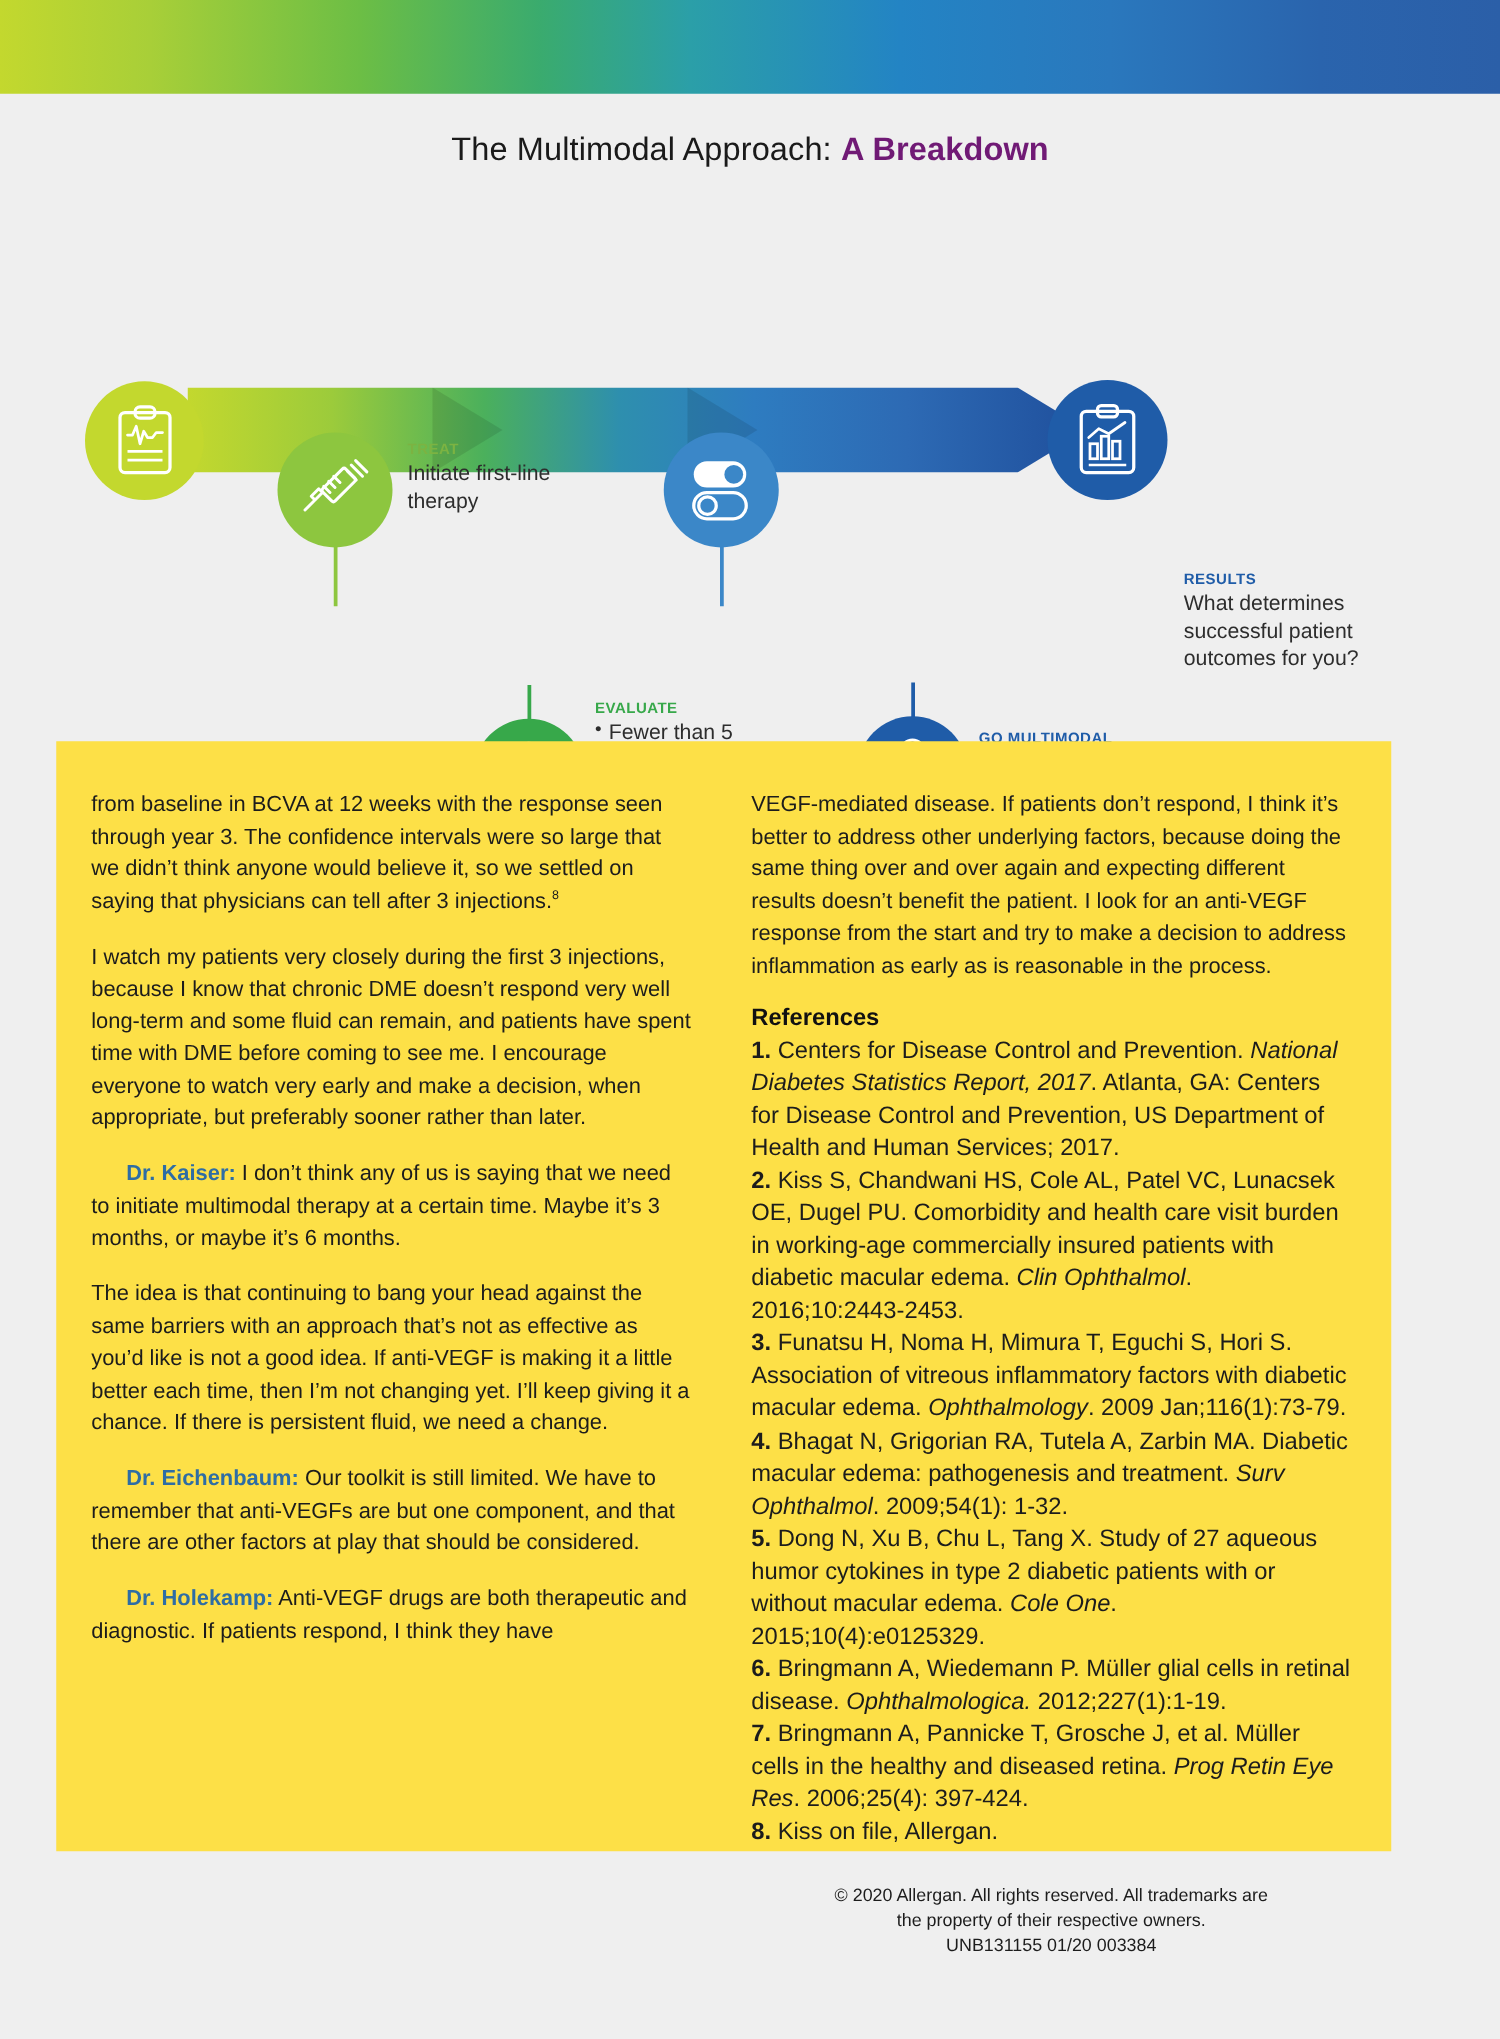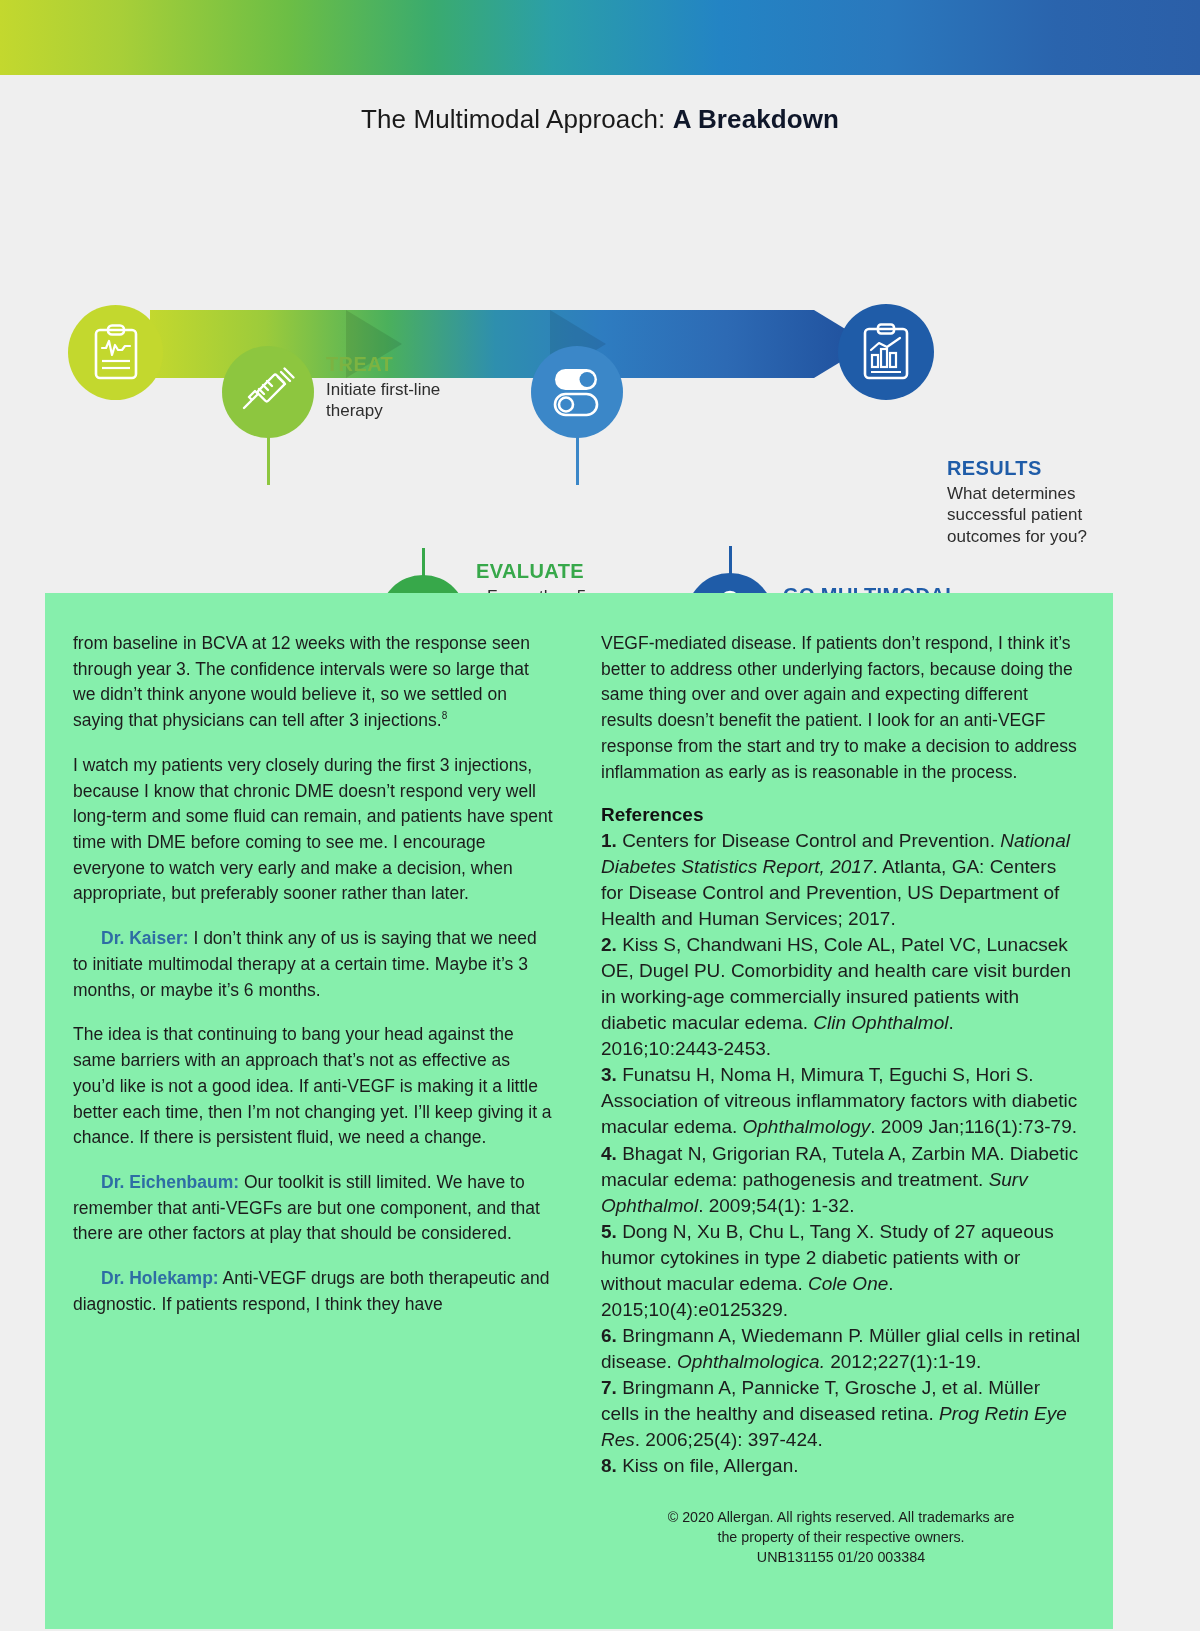--- a/index.html
+++ b/index.html
@@ -36,21 +36,21 @@
     text-align: center;
   }
   .title {
     font-size: 26px;
     color: #1a1a1a;
     letter-spacing: .1px;
     font-weight: 400;
     display: inline-block;
   }
   .title .accent {
-    color: #0f172a;
+    color: #701a75;
     font-weight: 700;
   }
 
   
   .info {
     position: absolute;
     left: 0; top: 160px;
     width: 1200px; height: 430px;
   }
 
@@ -81,21 +81,21 @@
 
   .stem-treat  { left: 267px; top: 265px; width: 3px; height: 60px; background: #8dc63f; }
   .stem-switch { left: 576px; top: 265px; width: 3px; height: 60px; background: #3b87c8; }
   .stem-eval   { left: 422px; top: 388px; width: 3px; height: 52px; background: #37a84a; }
   .stem-multi  { left: 729px; top: 386px; width: 3px; height: 52px; background: #1f5ca8; }
 
   
   .lbl { position: absolute; line-height: 1.28; }
   .lbl .head {
     font-weight: 700;
-    font-size: 20px;
+    font-size: 12px;
     letter-spacing: .4px;
     display: block;
     margin-bottom: 1px;
   }
   .lbl .body {
     font-size: 17px;
     color: #2d2d2d;
     display: block;
   }
   .lbl ul { list-style: none; }
@@ -122,22 +122,22 @@
   .l-diagnose .head { color: #7cb342; }
   .l-evaluate { left: 476px; top: 399px; }
   .l-evaluate .head { color: #37a84a; }
   .l-multi    { left: 783px; top: 423px; }
   .l-multi .head { color: #1f5ca8; }
 
   
   .card {
     position: absolute;
     left: 45px; top: 593px;
-    width: 1068px; height: 1036px;
-    background: #86efac;
+    width: 1068px; height: 888px;
+    background: #fde047;
   }
   .cols {
     position: absolute;
     left: 0; top: 0;
     width: 100%; height: 100%;
     display: flex;
     padding: 38px 28px 20px 28px;
     gap: 48px;
   }
   .col { width: 480px; }

